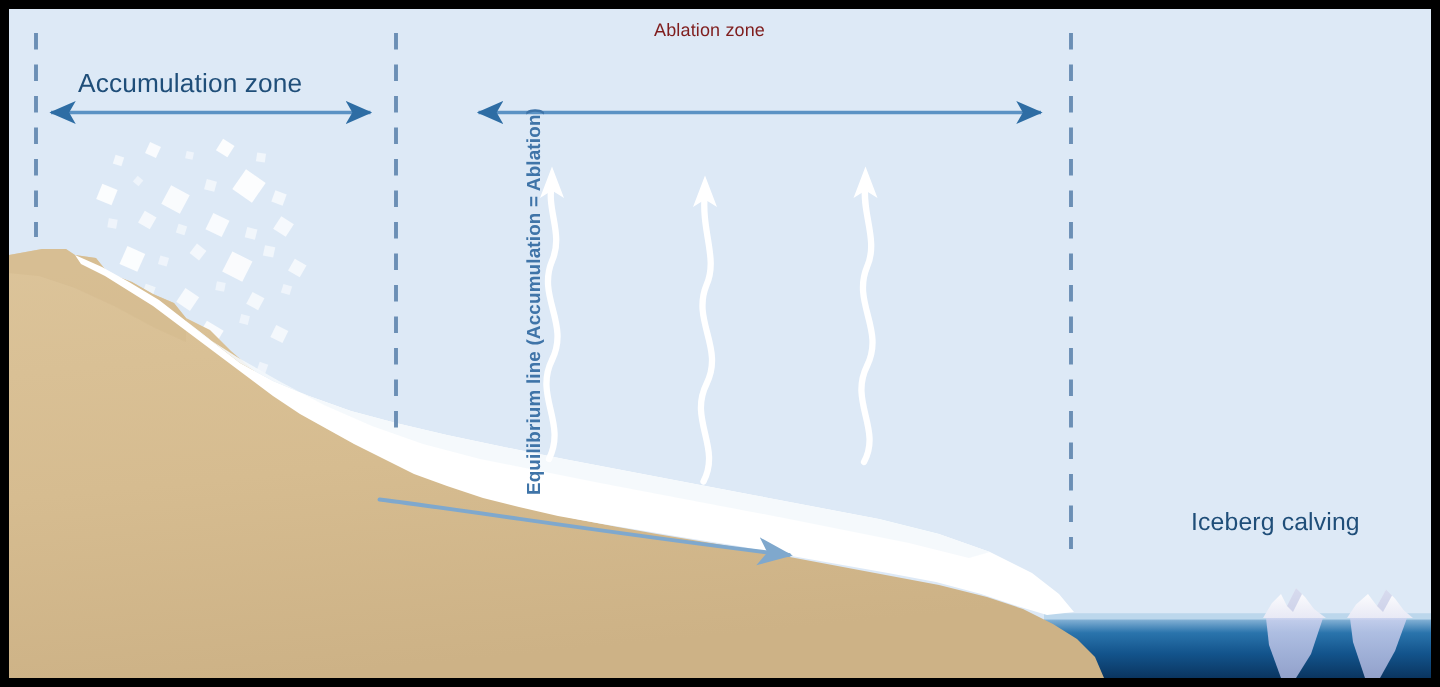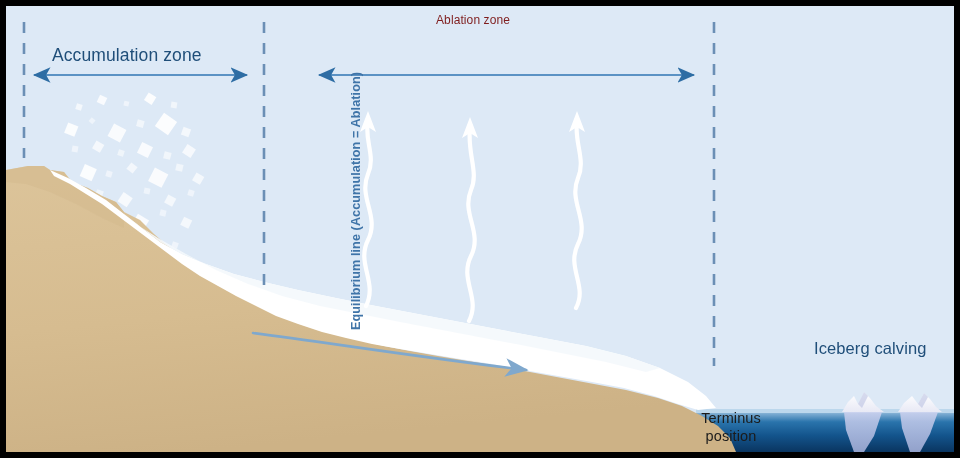--- a/index.html
+++ b/index.html
@@ -82,21 +82,21 @@
   }
   #equilibrium-wrap {
     position: absolute;
     left: 270px;
     top: 30px;
     width: 24px;
     height: 260px;
   }
 
   #label-iceberg-calving {
-    left: 808px;
+    left: 788px;
     top: 333px;
     font-size: 16.5px;
     color: #1f4e79;
   }
 
   #label-movement-of-ice {
     left: 270px;
     top: 396px;
     font-size: 16.5px;
     color: #17365d;
@@ -268,19 +268,15 @@
 
     <div class="label" id="label-ablation-zone">Ablation zone</div>
 
     <div id="equilibrium-wrap">
       <div class="label" id="label-equilibrium-line">Equilibrium line (Accumulation = Ablation)</div>
     </div>
 
     <div class="label" id="label-iceberg-calving">Iceberg calving</div>
 
 
-    <div class="label" id="label-terminus-position">
-      <span class="tp-line">Terminus</span>
-      <span class="tp-line">position</span>
-    </div>
 
   </div>
 </div>
 
 </body></html>

